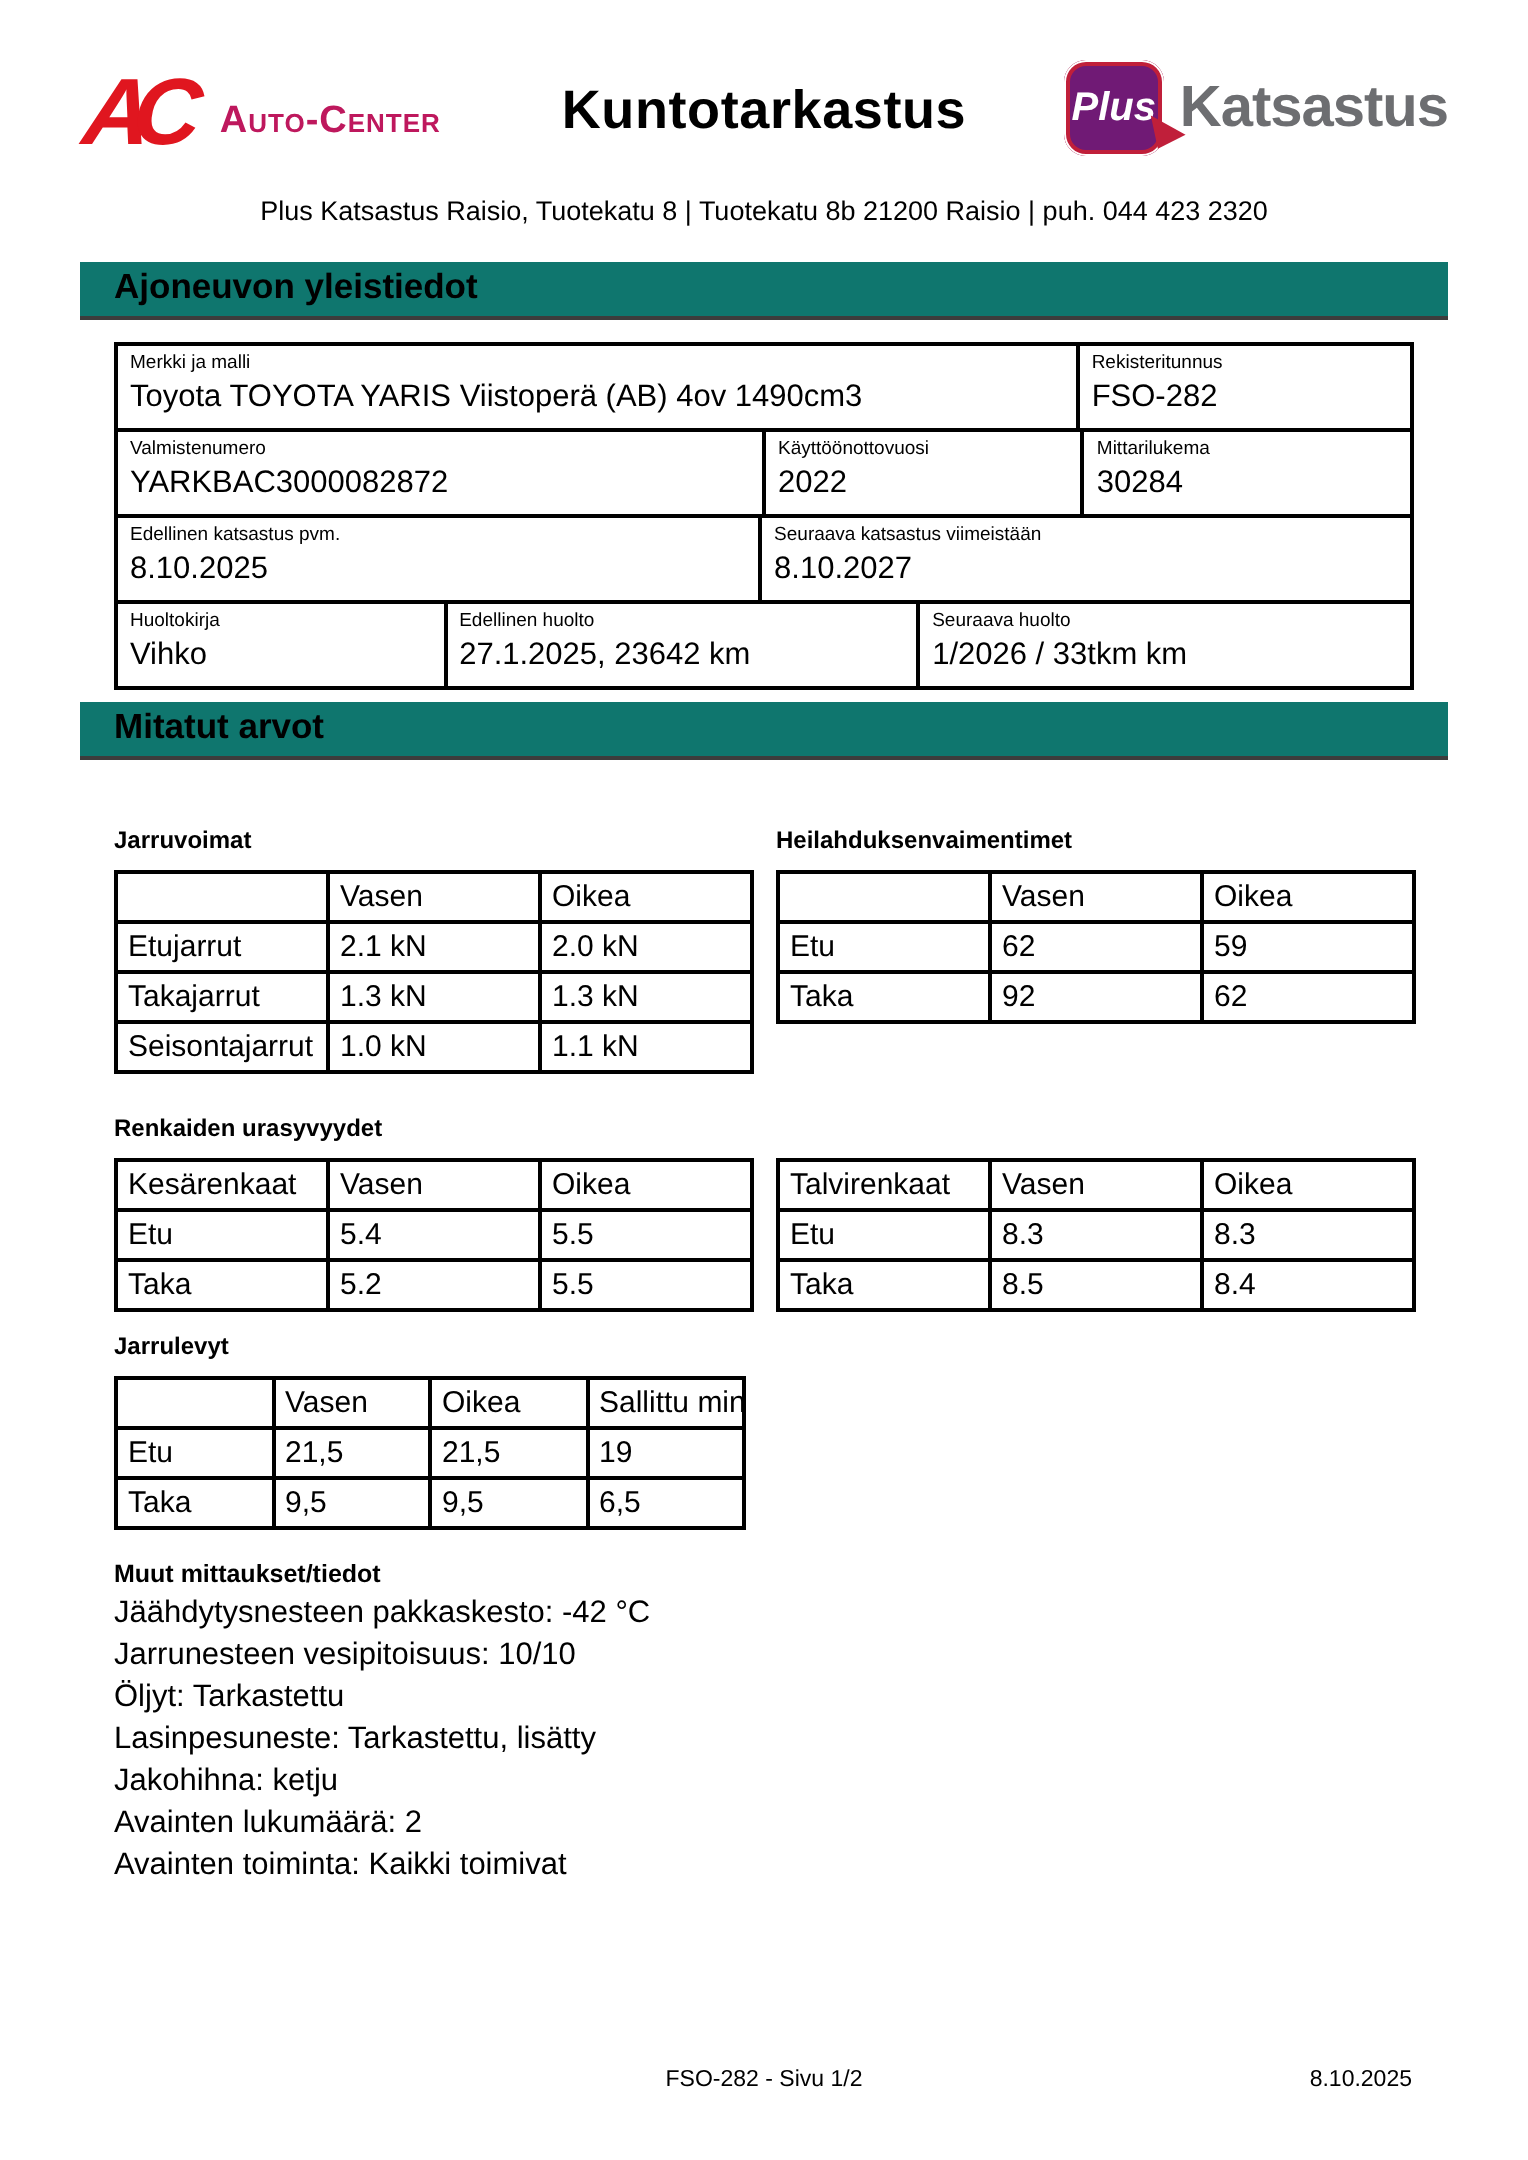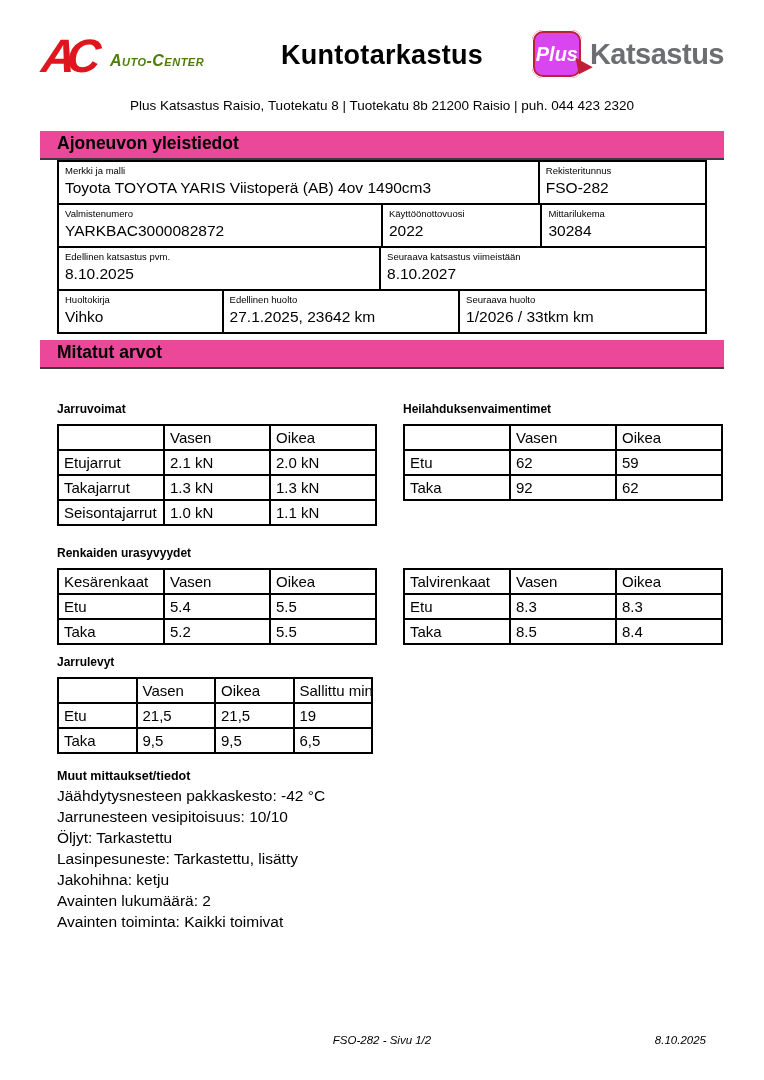--- a/index.html
+++ b/index.html
@@ -11,84 +11,84 @@
   .content { padding:0 40px; }
 
   
   .header-row { position:relative; margin-top:30px; height:58px; }
   .ac-logo { position:absolute; left:2px; top:2px; display:flex; align-items:center; }
   .ac-monogram {
     font-size:47px; font-weight:bold; font-style:italic; line-height:1;
     letter-spacing:-9px; color:#e0161f; transform:skewX(-6deg); padding-right:10px;
   }
   .ac-text {
-    font-size:16px; font-weight:bold; font-style:italic; color:#4d7c0f;
+    font-size:19px; font-weight:bold; color:#be185d;
     font-variant:small-caps; letter-spacing:0.5px; margin-left:8px; margin-top:10px;
   }
   .page-title {
     position:absolute; left:0; right:0; top:10px; text-align:center;
     font-size:27px; font-weight:bold; letter-spacing:0.3px;
   }
   .plus-logo { position:absolute; right:0; top:0; display:flex; align-items:center; }
   .plus-bubble {
-    width:50px; height:48px; background:#d946ef; border-radius:11px;
+    width:50px; height:48px; background:#701a75; border-radius:11px;
     position:relative; display:flex; align-items:center; justify-content:center;
     box-shadow: inset 0 0 0 1px #fff, inset 0 0 0 3px #c01f3a;
   }
   .plus-bubble-text { color:#fff; font-size:20px; font-weight:bold; font-style:italic; }
   .plus-tail {
     position:absolute; right:-10px; bottom:5px; width:0; height:0;
     border-top:13px solid transparent; border-bottom:4px solid transparent;
     border-left:15px solid #c01f3a; transform:rotate(-12deg);
   }
   .plus-text { font-size:29px; font-weight:bold; color:#6d6e71; margin-left:8px; letter-spacing:-0.5px; }
 
   .address { margin-top:10px; text-align:center; font-size:13.5px; }
 
   
   .section-bar {
-    margin-top:18px; background:#ec4899; border-bottom:2px solid #3c3c3c;
+    margin-top:18px; background:#0f766e; border-bottom:2px solid #3c3c3c;
     padding:2px 0 4px 17px; font-size:17.5px; font-weight:bold;
   }
   .section-bar.measured { margin-top:6px; }
 
   
   .info-row {
     width:calc(100% - 34px); margin:0 17px; border-collapse:collapse; table-layout:fixed;
   }
-  .info-row.first { }
+  .info-row.first { margin-top:11px; }
   .info-row + .info-row { margin-top:-2px; }
   .info-row td { border:2px solid #000; padding:3px 5px 3px 6px; vertical-align:top; height:35px; }
   .flabel { font-size:9.5px; line-height:11px; }
   .fvalue { font-size:15.5px; line-height:19px; margin-top:2px; white-space:nowrap; overflow:hidden; }
 
   
   .mini-title { font-size:12px; font-weight:bold; }
-  .two-col { display:flex; align-items:flex-start; margin:0 17px; gap:26px; }
+  .two-col { display:flex; align-items:flex-start; margin:0 17px; gap:11px; }
   .col-block { width:320px; }
   .col-block.right { width:369px; }
   .col-block .mini-title { margin-bottom:8px; }
   .row-label { margin:20px 17px 0; }
   .two-col.tables-only { margin-top:8px; }
   .mtable { border-collapse:collapse; table-layout:fixed; width:320px; }
   .mtable td {
     border:2px solid #000; font-size:15px; padding:1px 5px 2px; height:20px;
     white-space:nowrap; overflow:hidden; vertical-align:middle;margin-left:40px;
   }
   .mtable.four { width:316px; margin:8px 0 0 17px; }
 
   .first-tables { margin-top:33px; }
 
   
   .muut { margin:15px 17px 0; }
   .muut-title { font-size:12.5px; font-weight:bold; margin-bottom:2px; }
   .muut-line { font-size:15.5px; line-height:21px; }
 
   
-  .footer { position:absolute; left:0; right:0; top:1034px; font-size:11.5px; font-style:italic; }
+  .footer { position:absolute; left:0; right:0; top:1034px; font-size:11.5px; }
   .footer-page { display:block; text-align:center; }
   .footer-date { position:absolute; right:58px; top:0; }
 </style>
 </head>
 <body>
 
 <div class="page">
   <div class="content">
 
     <div class="header-row">

